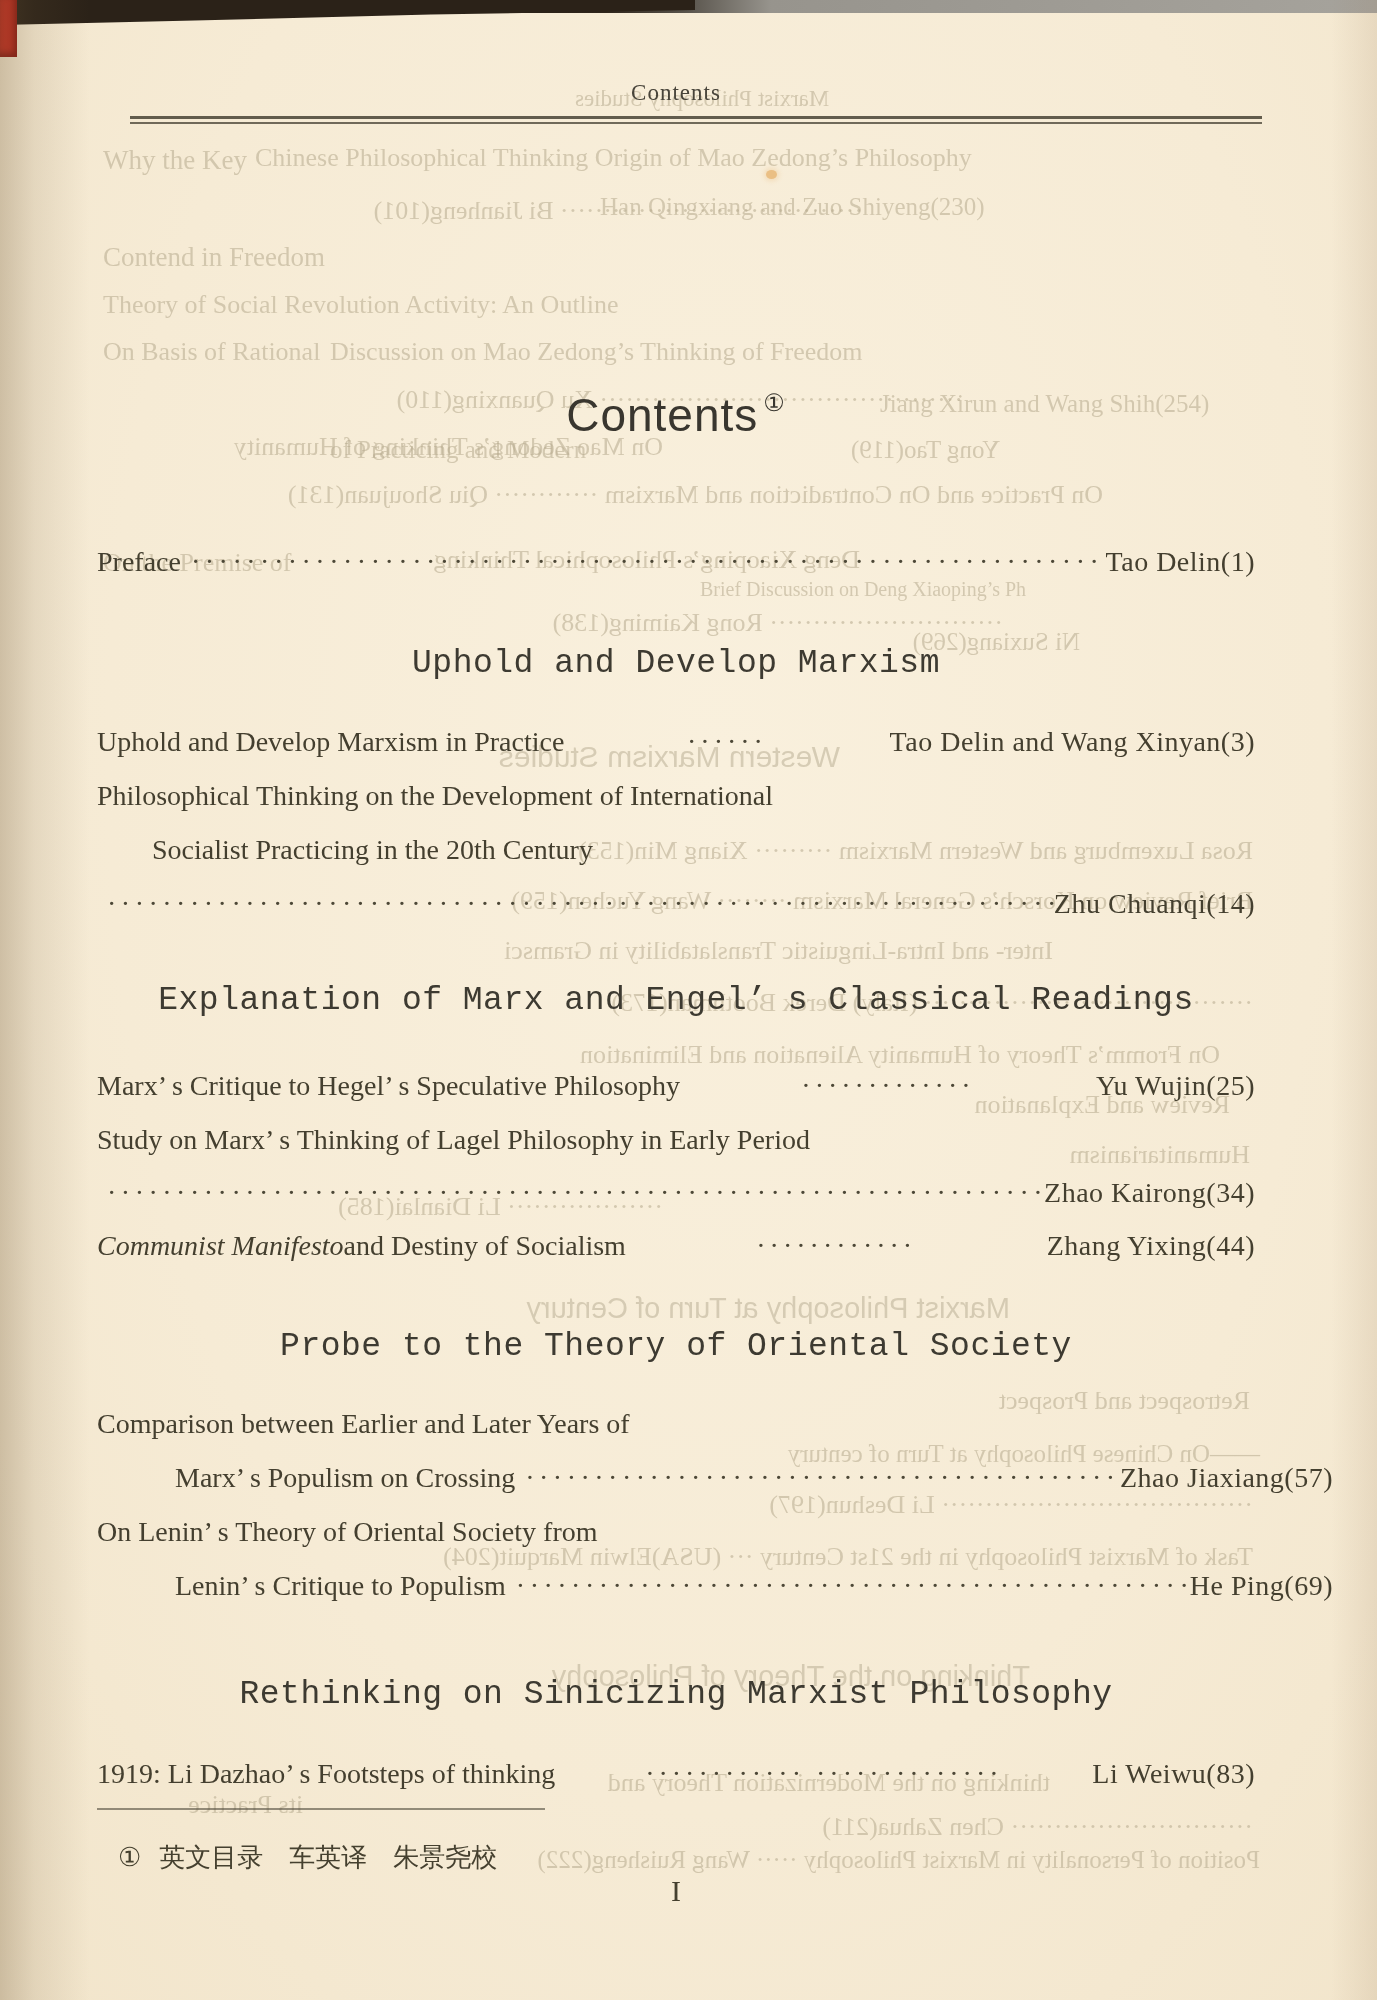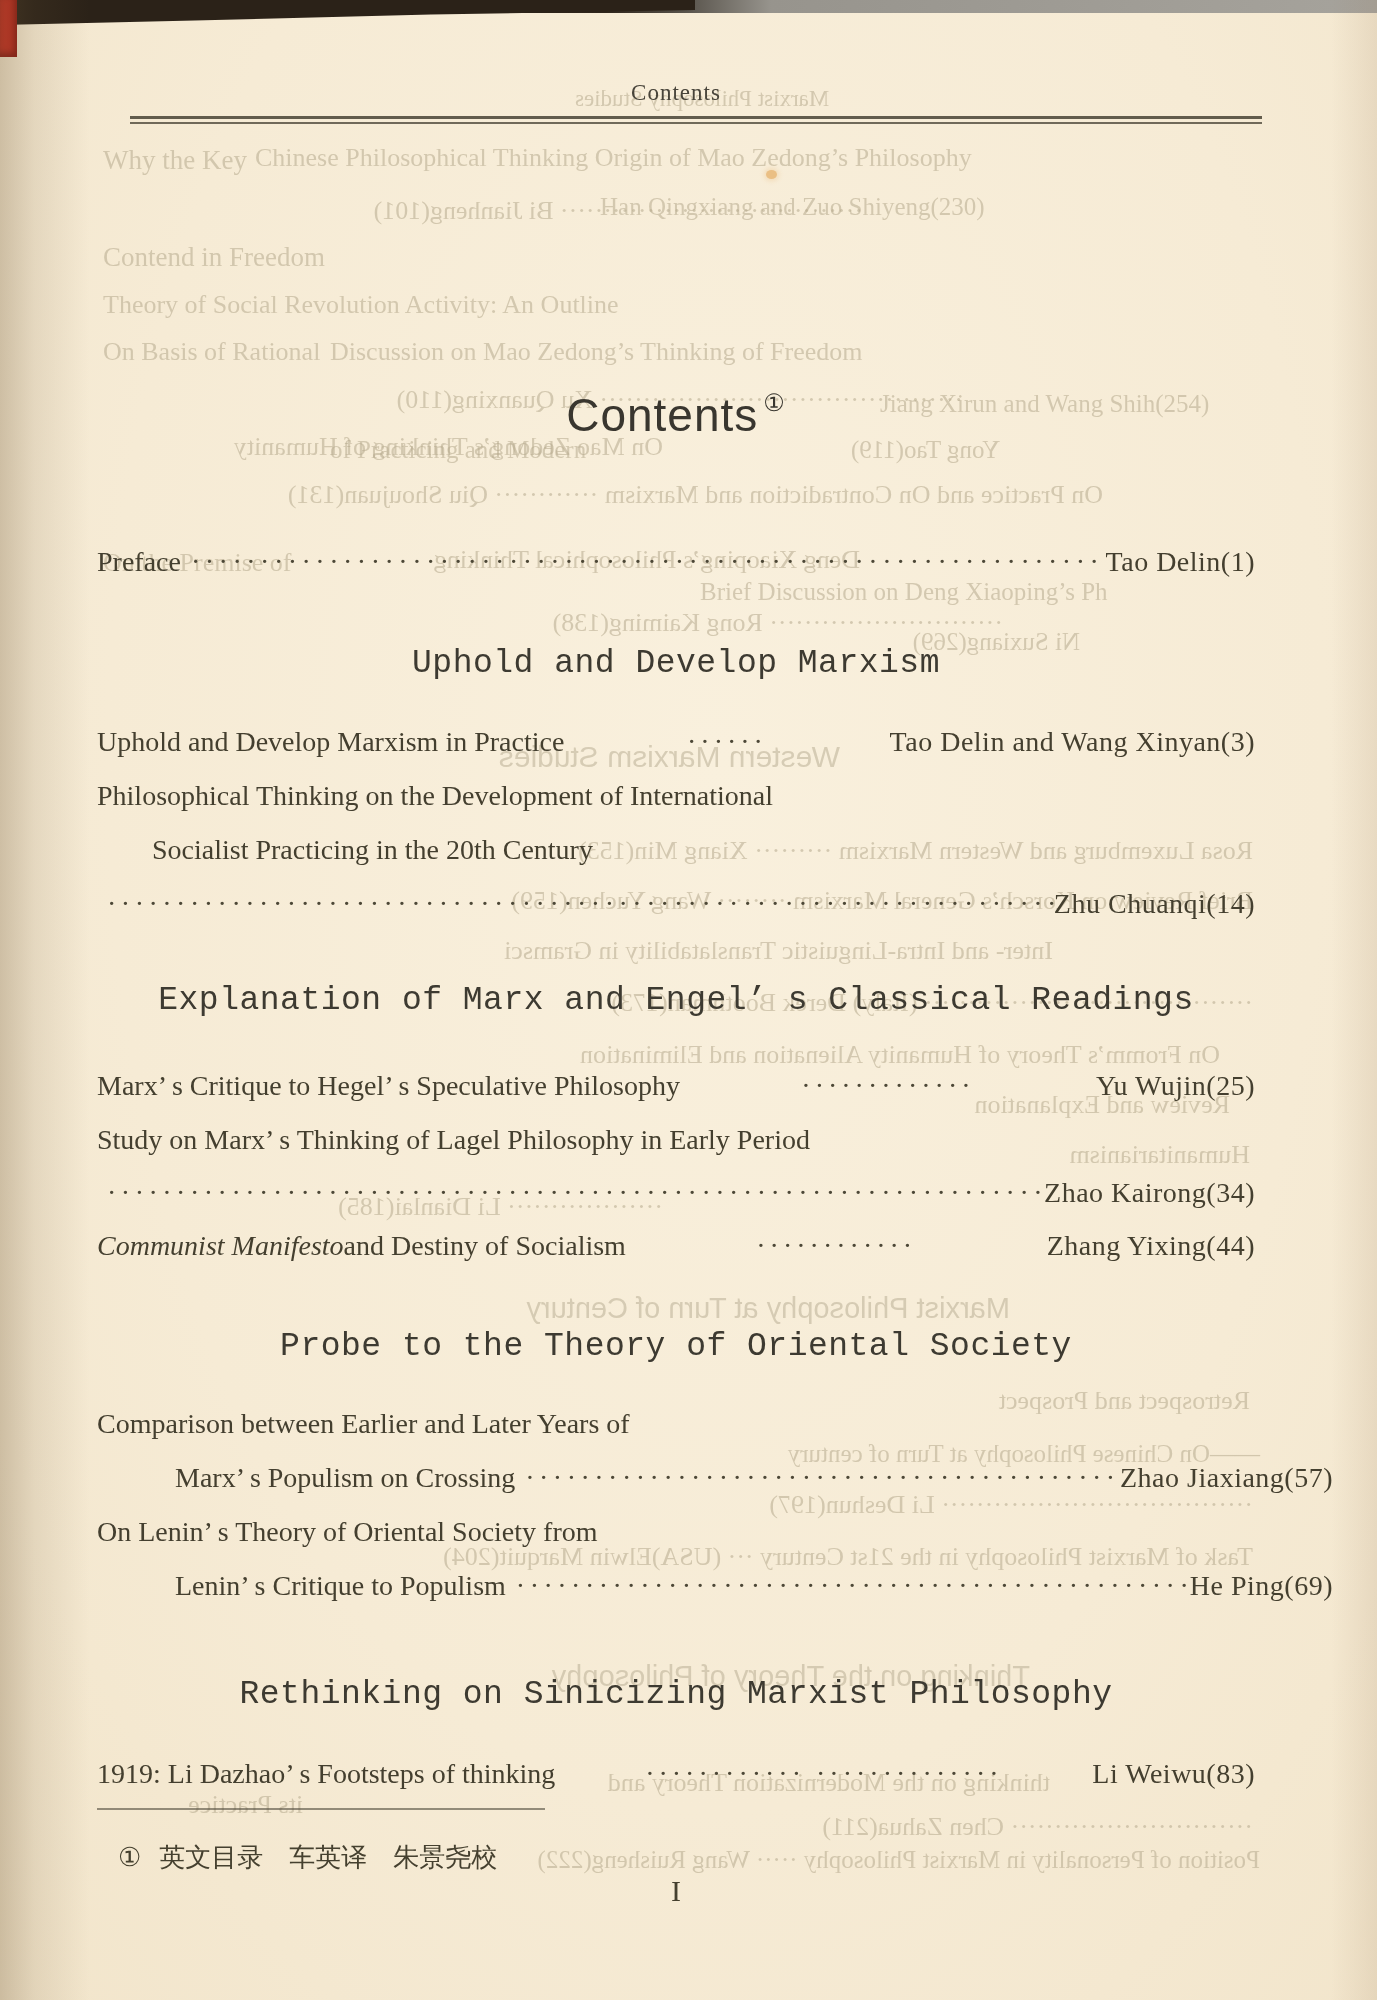--- a/index.html
+++ b/index.html
@@ -77,21 +77,21 @@
       <span class="bleed" style="left: 103px; top: 337px; font-size: 26px;">On Basis of Rational</span>
       <span class="bleed" style="left: 330px; top: 337px; font-size: 26px;">Discussion on Mao Zedong’s Thinking of Freedom</span>
       <span class="bleed flip" style="left: 103px; top: 385px; font-size: 26px; width: 860px;">·········································· Xu Quanxing(110)</span>
       <span class="bleed" style="left: 880px; top: 390px; font-size: 25px;">Jiang Xirun and Wang Shih(254)</span>
       <span class="bleed flip" style="left: 103px; top: 432px; font-size: 26px; width: 560px;">On Mao Zedong’s Thinking of Humanity</span>
       <span class="bleed" style="left: 330px; top: 436px; font-size: 25px;">of Practicing and Modern</span>
       <span class="bleed flip" style="left: 800px; top: 436px; font-size: 25px; width: 200px;">Yong Tao(119)</span>
       <span class="bleed flip" style="left: 103px; top: 480px; font-size: 26px; width: 1000px;">On Practice and On Contradiction and Marxism ············ Qiu Shoujuan(131)</span>
       <span class="bleed" style="left: 103px; top: 548px; font-size: 26px; text-align: center;">On the Premise of</span>
       <span class="bleed flip" style="left: 300px; top: 545px; font-size: 26px; width: 560px;">Deng Xiaoping’s Philosophical Thinking</span>
-      <span class="bleed" style="left: 700px; top: 578px; font-size: 25px; width: 560px;">Brief Discussion on Deng Xiaoping’s Ph</span>
+      <span class="bleed" style="left: 700px; top: 578px; font-size: 20px; width: 560px;">Brief Discussion on Deng Xiaoping’s Ph</span>
       <span class="bleed flip" style="left: 103px; top: 608px; font-size: 26px; width: 900px;">··························· Rong Kaiming(138)</span>
       <span class="bleed flip" style="left: 860px; top: 628px; font-size: 25px; width: 220px;">Ni Suxiang(269)</span>
       <span class="bleed flip bsans" style="left: 420px; top: 740px; font-size: 30px; width: 420px;">Western Marxism Studies</span>
       <span class="bleed flip" style="left: 103px; top: 836px; font-size: 26px; width: 1150px;">Rosa Luxemburg and Western Marxism ········· Xiang Min(153)</span>
       <span class="bleed flip" style="left: 103px; top: 886px; font-size: 26px; width: 1150px;">Brief Review on Korsch’s General Marxism ········ Wang Yuchen(159)</span>
       <span class="bleed flip" style="left: 103px; top: 936px; font-size: 26px; width: 950px;">Inter- and Intra-Linguistic Translatability in Gramsci</span>
       <span class="bleed flip" style="left: 103px; top: 988px; font-size: 26px; width: 1150px;">······································ (Italy) Derek Boothman(173)</span>
       <span class="bleed flip" style="left: 270px; top: 1040px; font-size: 26px; width: 950px;">On Fromm’s Theory of Humanity Alienation and Elimination</span>
       <span class="bleed flip" style="left: 850px; top: 1090px; font-size: 26px; width: 380px;">Review and Explanation</span>
       <span class="bleed flip" style="left: 990px; top: 1140px; font-size: 26px; width: 260px;">Humanitarianism</span>

